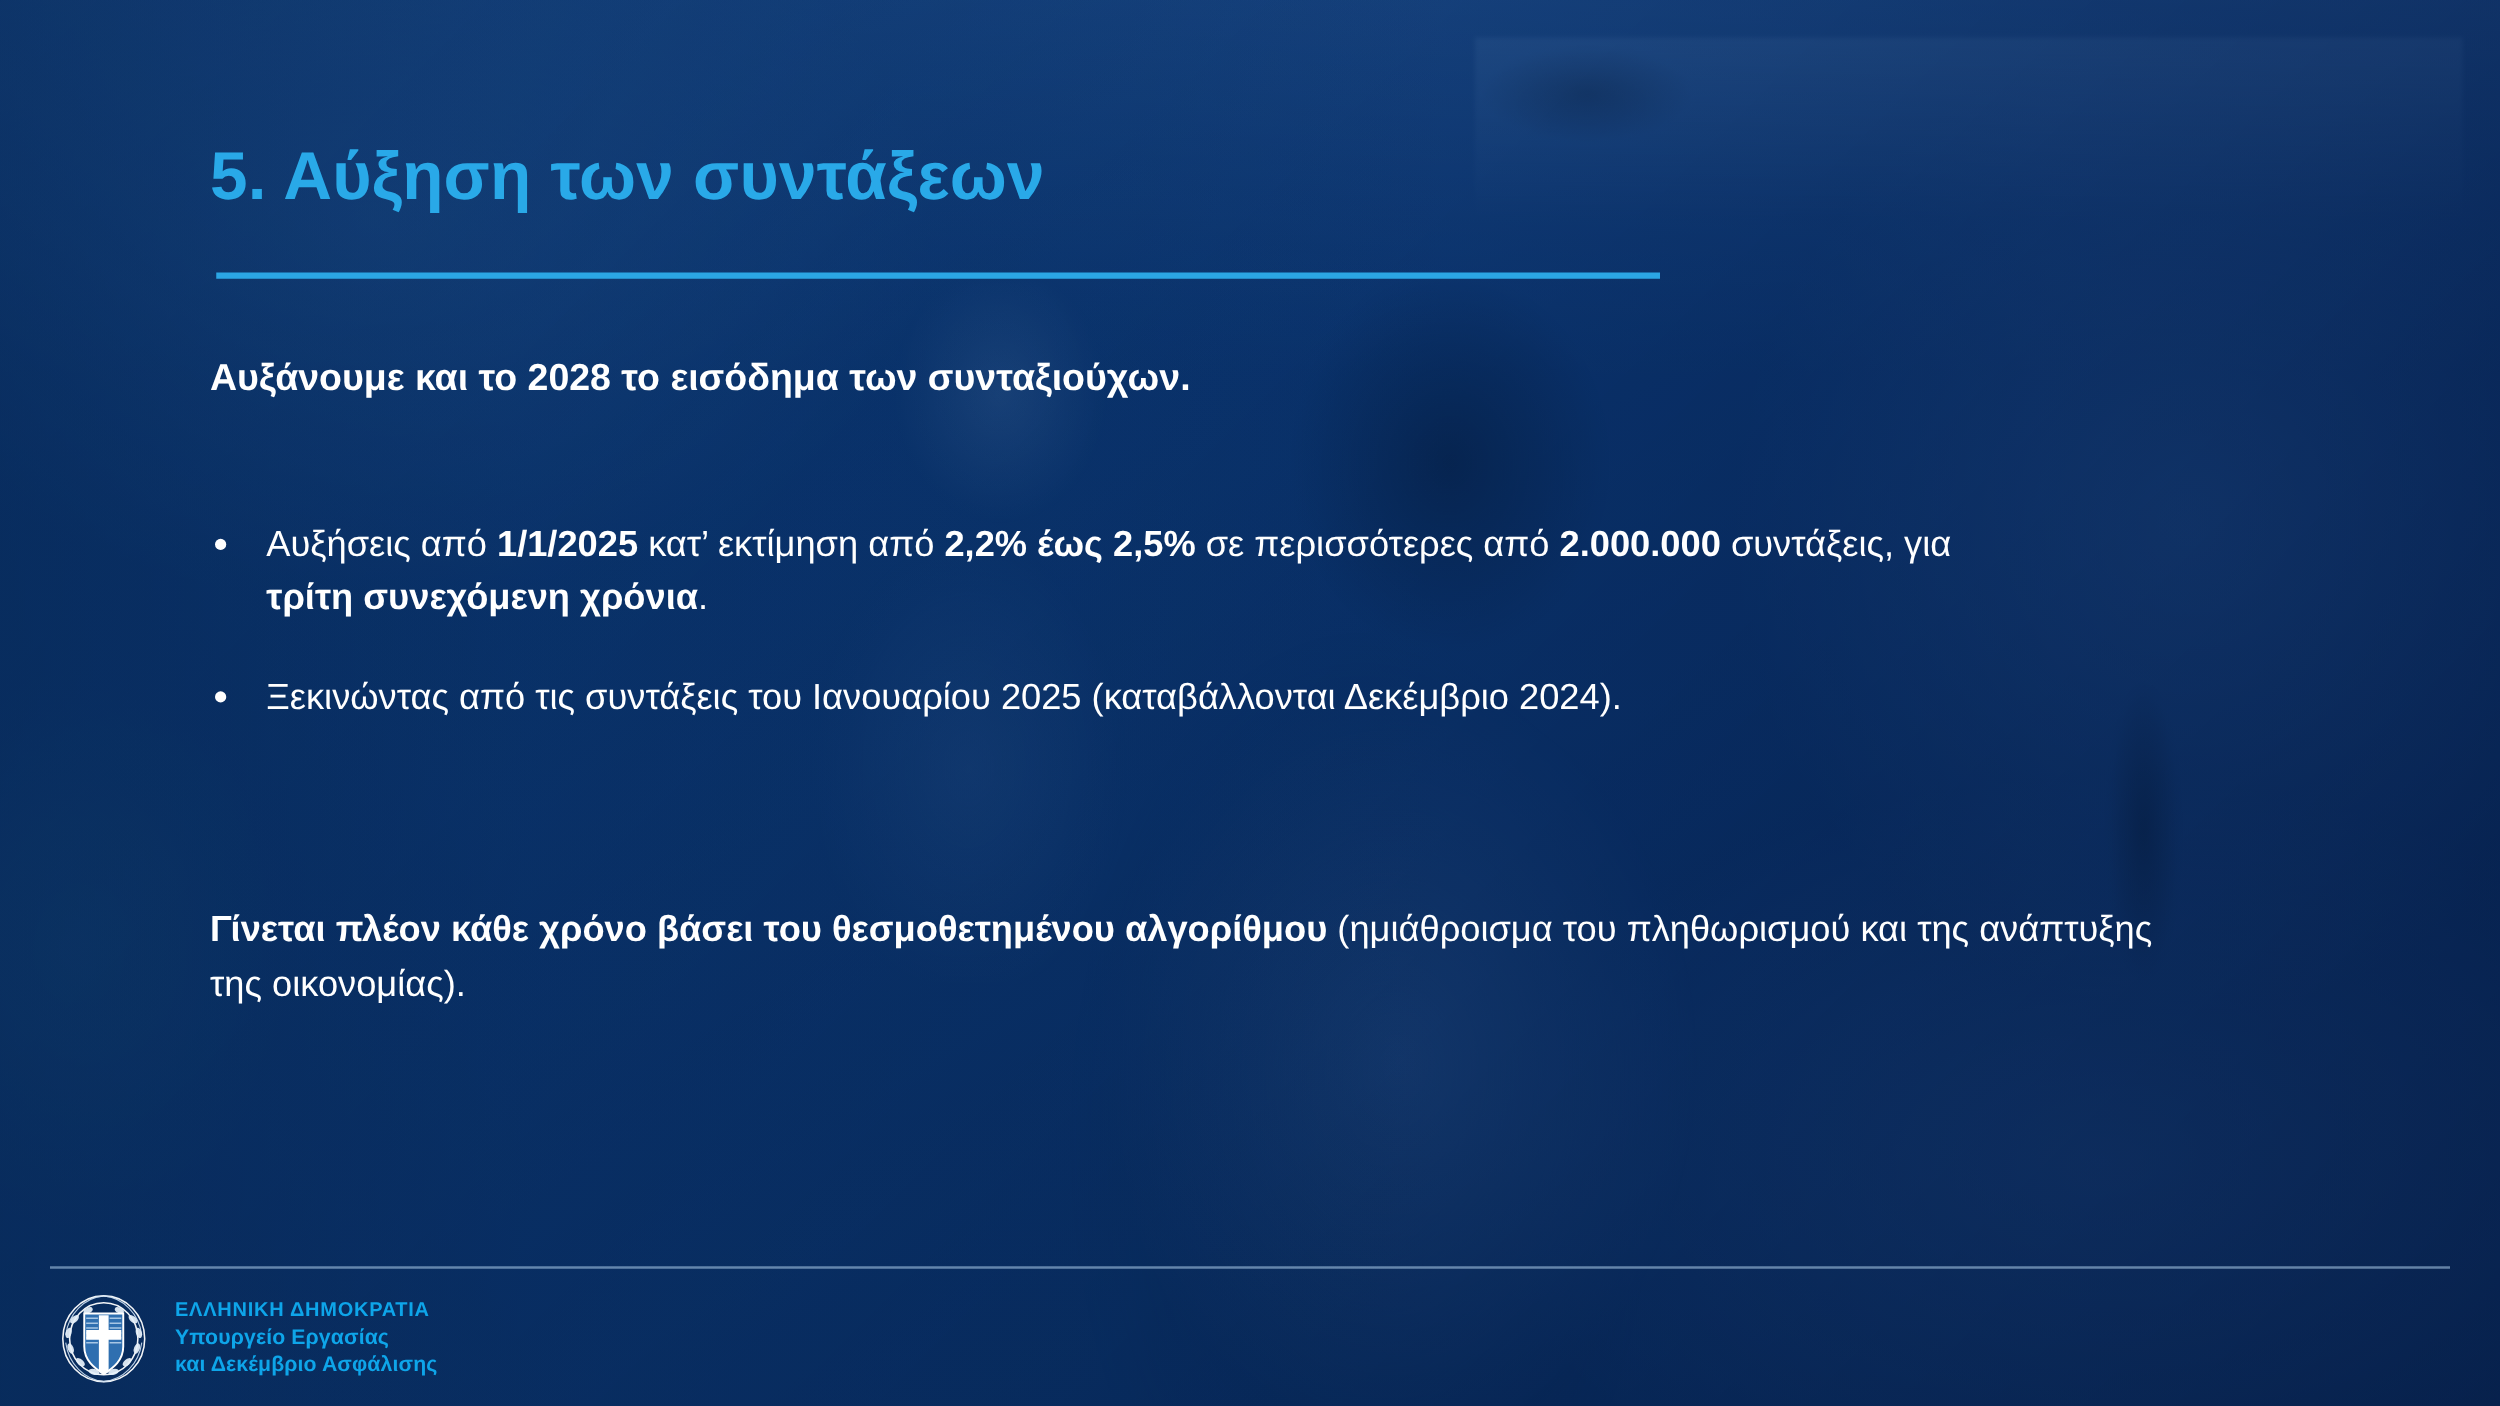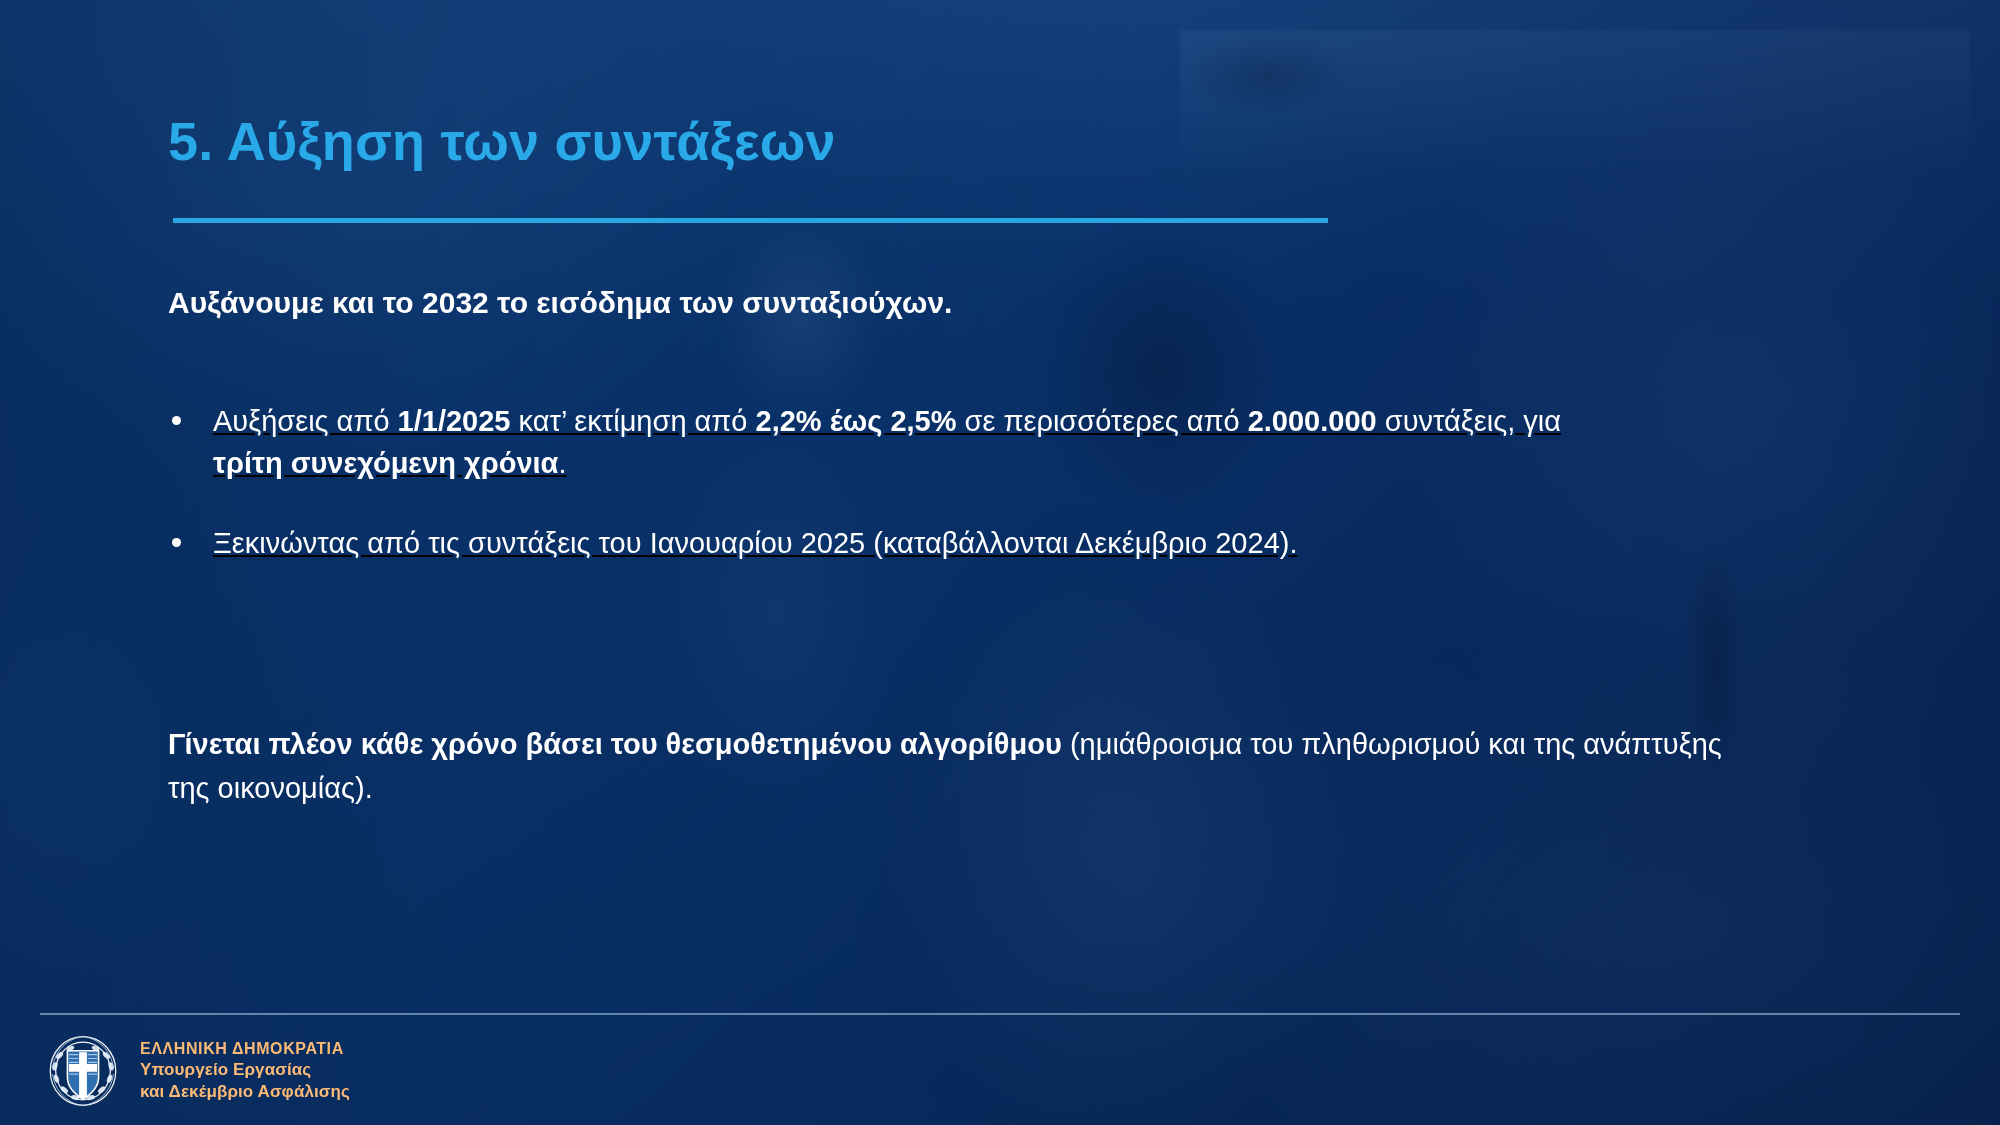--- a/index.html
+++ b/index.html
@@ -140,23 +140,22 @@
     width: 1400px;
     font-size: 30px;
     font-weight: 700;
     color: #ffffff;
     line-height: 1.35;
   }
 
   .bullets {
     position: absolute;
     left: 168px;
-    top: 400px;
+    top: 415px;
     width: 1430px;
-    text-decoration: underline;
   }
   .bullet {
     position: relative;
     padding-left: 45px;
     margin-bottom: 38px;
     font-size: 29px;
     line-height: 1.45;
     color: #ffffff;
     font-weight: 400;
   }
@@ -195,21 +194,21 @@
   .footer {
     position: absolute;
     left: 44px;
     top: 1032px;
     display: flex;
     align-items: center;
     gap: 18px;
   }
   .emblem { width: 78px; height: 78px; display: block; }
   .footer-text {
-    color: #fdba74;
+    color: #0ea5e9;
     line-height: 1.28;
   }
   .footer-line1 {
     font-size: 16px;
     font-weight: 700;
     letter-spacing: 0.6px;
   }
   .footer-line2, .footer-line3 {
     font-size: 17px;
     font-weight: 700;
@@ -228,21 +227,21 @@
   <div class="fig-bottle"></div>
   <div class="bg-tint"></div>
   <div class="bg-tint2"></div>
   <div class="bg-textpane"></div>
 
   <div class="content">
 
     <div class="title">5. Αύξηση των συντάξεων</div>
     <div class="title-rule"></div>
 
-    <div class="lead">Αυξάνουμε και το 2032 το εισόδημα των συνταξιούχων.</div>
+    <div class="lead">Αυξάνουμε και το 2028 το εισόδημα των συνταξιούχων.</div>
 
     <div class="bullets">
       <div class="bullet">
         <span class="dot"></span>
         <span class="bullet-text"><span>Αυξήσεις από </span><b>1/1/2025</b><span> κατ’ εκτίμηση από </span><b>2,2% έως 2,5%</b><span> σε περισσότερες από </span><b>2.000.000</b><span> συντάξεις, για </span><b>τρίτη συνεχόμενη χρόνια</b><span>.</span></span>
       </div>
       <div class="bullet">
         <span class="dot"></span>
         <span class="bullet-text"><span>Ξεκινώντας από τις συντάξεις του Ιανουαρίου 2025 (καταβάλλονται Δεκέμβριο 2024).</span></span>
       </div>

